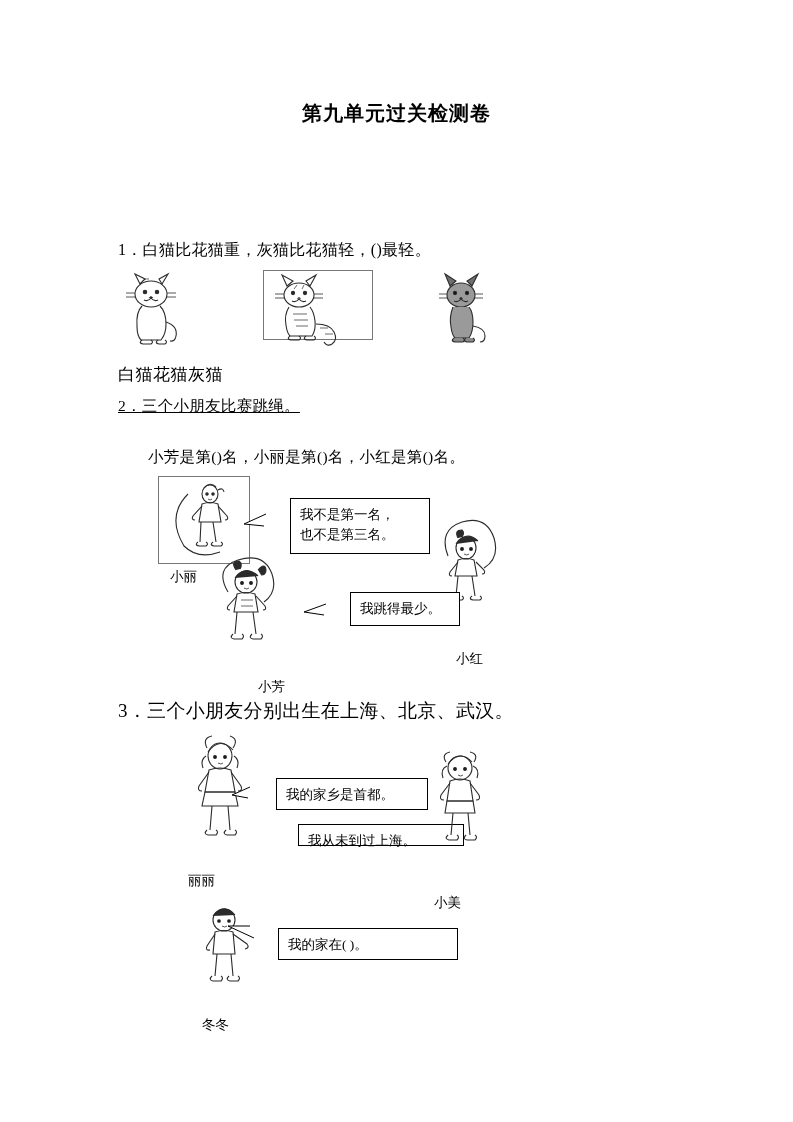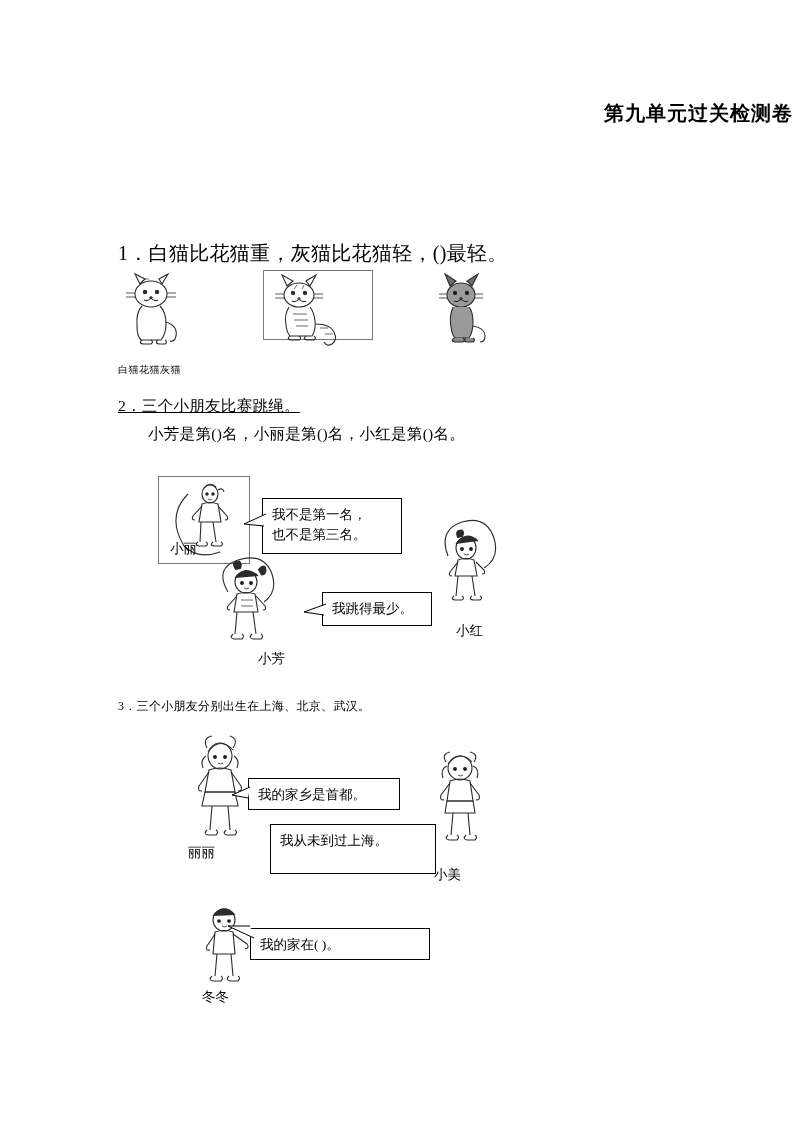--- a/index.html
+++ b/index.html
@@ -19,67 +19,67 @@
     position: absolute;
     left: 0; top: 0;
     width: 793px;
     height: 1122px;
   }
   .title {
     position: absolute;
     top: 100px;
     left: 0;
     width: 793px;
-    text-align: right;
+    text-align: center;
     font-size: 20px;
     font-weight: bold;
     letter-spacing: 1px;
     font-family: Liberation Mono, monospace;
   }
   .section-head {
     position: absolute;
     left: 118px;
     top: 196px;
     font-size: 16px;
     letter-spacing: 0.5px;
   }
   .q1-text {
     position: absolute;
     left: 118px;
     top: 240px;
-    font-size: 20px;
+    font-size: 16px;
     letter-spacing: 0.3px;
   }
   .q1-answerline {
     position: absolute;
     left: 118px;
     top: 363px;
-    font-size: 10px;
+    font-size: 17px;
     letter-spacing: 0.5px;
   }
   .q2-text {
     position: absolute;
     left: 118px;
     top: 396px;
     font-size: 15.5px;
     letter-spacing: 0.3px;
     text-decoration: underline;
   }
   .q2-sub {
     position: absolute;
     left: 148px;
-    top: 424px;
+    top: 447px;
     font-size: 15.5px;
     letter-spacing: 0.3px;
   }
   .q3-text {
     position: absolute;
     left: 118px;
     top: 698px;
-    font-size: 12px;
+    font-size: 19px;
     letter-spacing: 0.3px;
   }
 
   
   .cats {
     position: absolute;
     left: 118px;
     top: 270px;
     width: 560px;
     height: 82px;
@@ -109,25 +109,27 @@
   .bubble {
     position: absolute;
     border: 1px solid #000;
     background: #fff;
     font-size: 13.5px;
     line-height: 1.5;
     padding: 6px 9px;
     box-sizing: border-box;
     white-space: pre-line;
     font-family: "Liberation Serif", serif;
+    margin-left: 28px;
   }
   .namelabel {
     position: absolute;
     font-size: 13.5px;
     font-family: Liberation Serif, serif;
+    margin-top: 28px;
   }
   .thinbox {
     position: absolute;
     border: 1px solid #555;
     box-sizing: border-box;
   }
   svg { display: block; }
 </style>
 </head>
 <body>
@@ -312,21 +314,21 @@
         <path d="M48 100 q-4 4 1 5 h8 q3 -3 0 -5"></path>
       </g>
     </svg>
     <div class="namelabel" style="left:18px;top:114px;">丽丽</div>
 
     <div class="bubble" style="left:78px;top:48px;width:152px;height:32px;">我的家乡是首都。</div>
     <svg width="22" height="20" viewBox="0 0 22 20" style="position:absolute;left:60px;top:54px;">
       <path d="M20 3 L2 11 L18 14" fill="#fff" stroke="#000" stroke-width="1"></path>
     </svg>
 
-    <div class="bubble" style="left:100px;top:94px;width:166px;height:50px;">我从未到过上海。</div>
+    <div class="bubble" style="left:100px;top:94px;width:166px;height:22px;">我从未到过上海。</div>
 
     <svg width="85" height="120" viewBox="0 0 85 120" style="position:absolute;left:250px;top:12px;">
       <g fill="none" stroke="#2b2b2b" stroke-width="1.1">
         <ellipse cx="40" cy="26" rx="12" ry="12"></ellipse>
         <path d="M28 22 q12 -15 24 -2"></path>
         <path d="M27 24 q-7 3 -4 12 M53 24 q7 3 4 12"></path>
         <path d="M26 20 q-5 -8 4 -10 M54 20 q5 -8 -4 -10"></path>
         <circle cx="35" cy="27" r="1.4" fill="#111"></circle>
         <circle cx="45" cy="27" r="1.4" fill="#111"></circle>
         <path d="M38 33 q3 2 5 0" stroke-width="0.8"></path>

